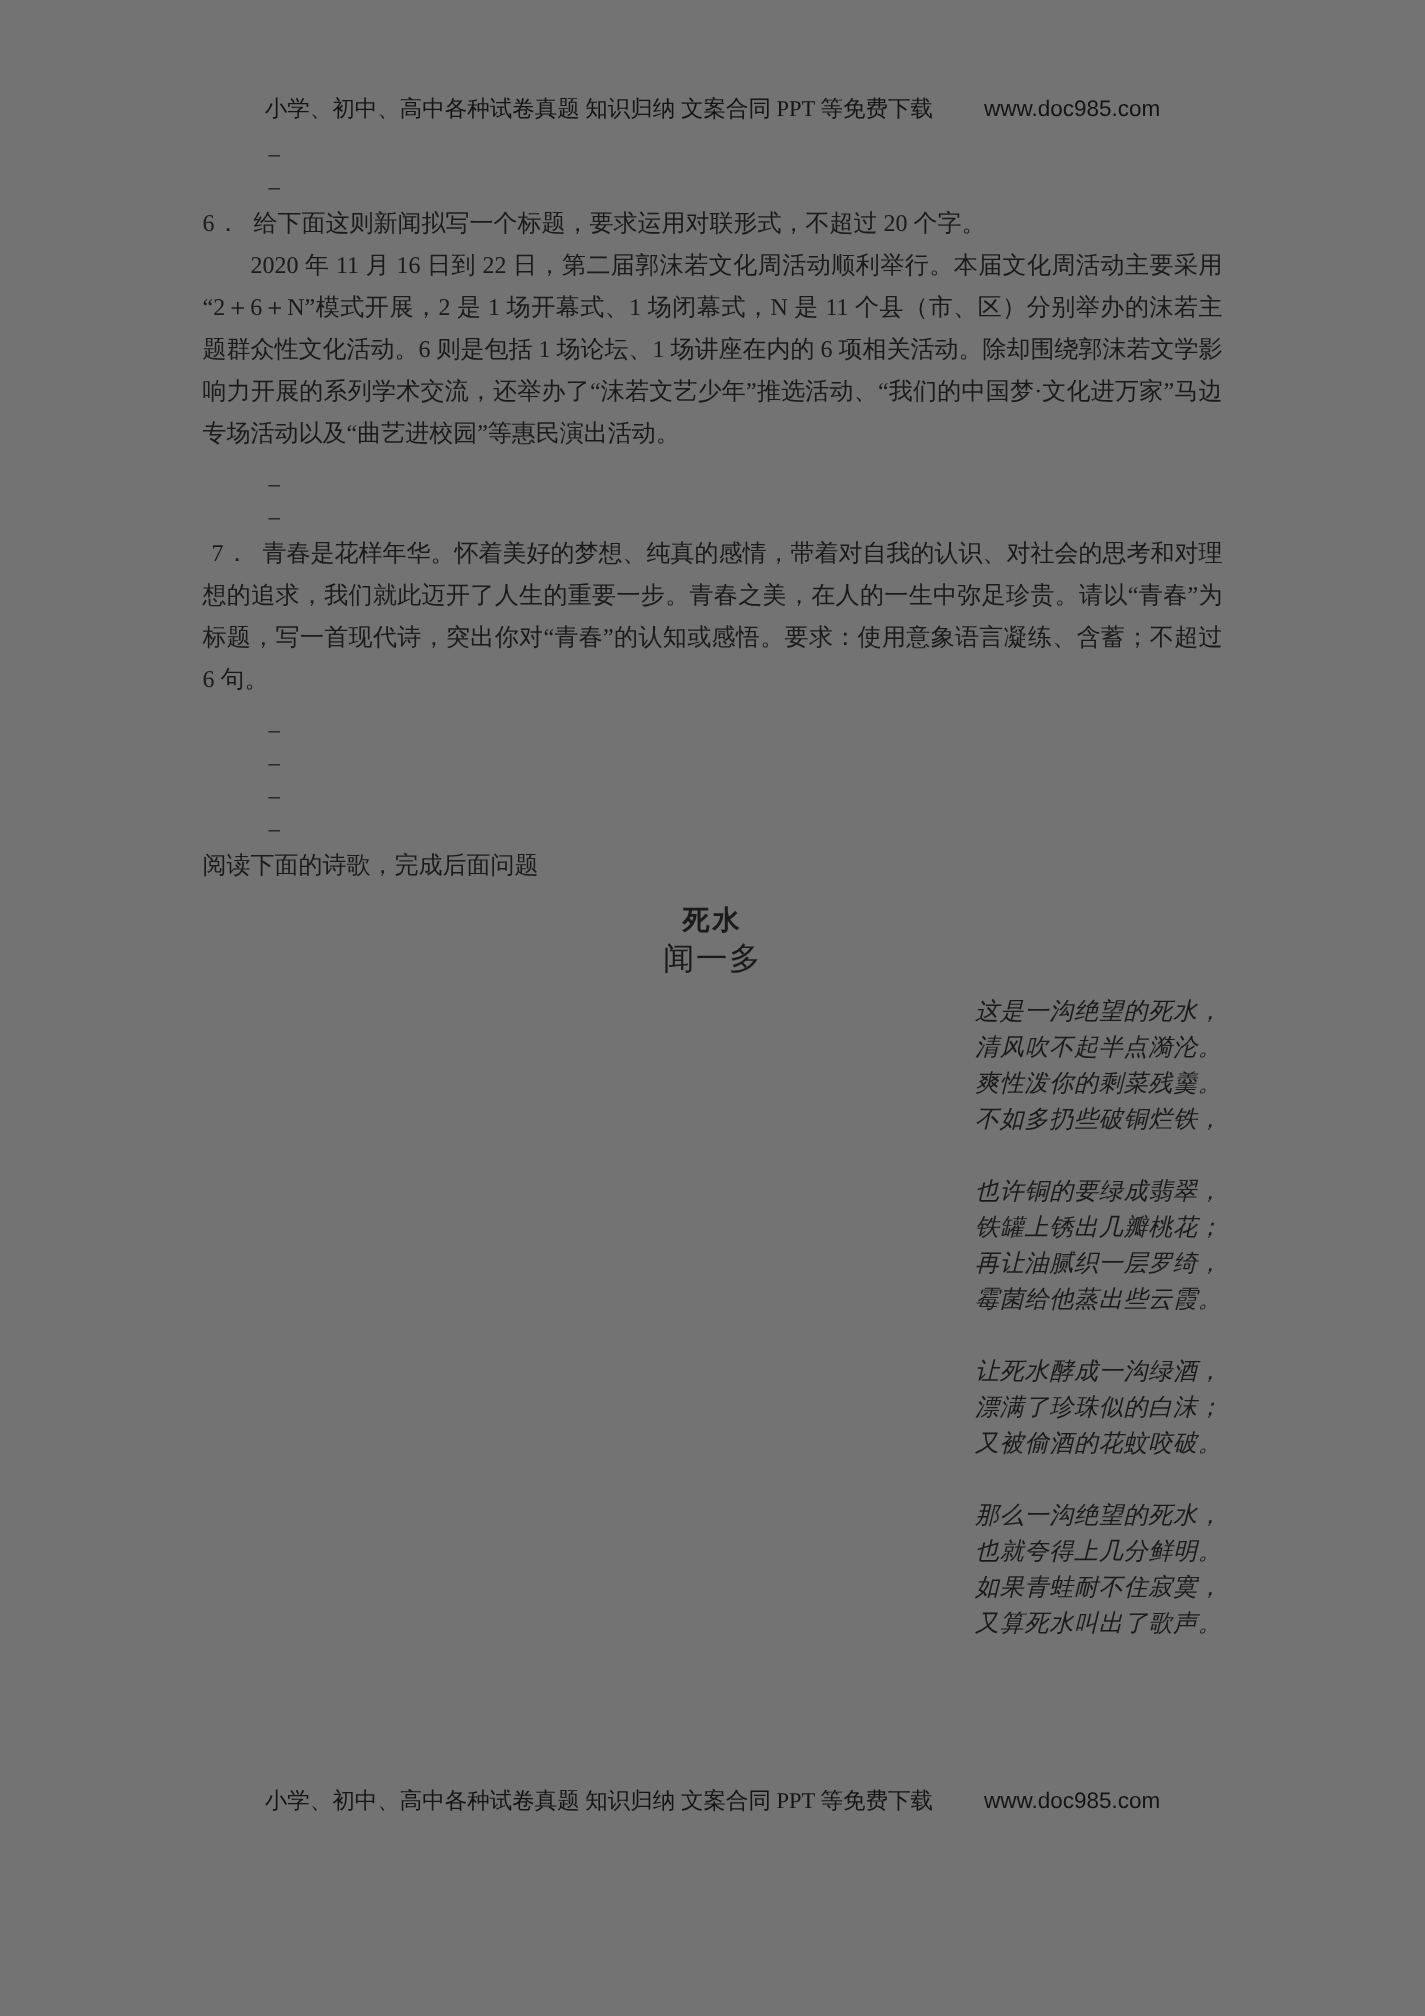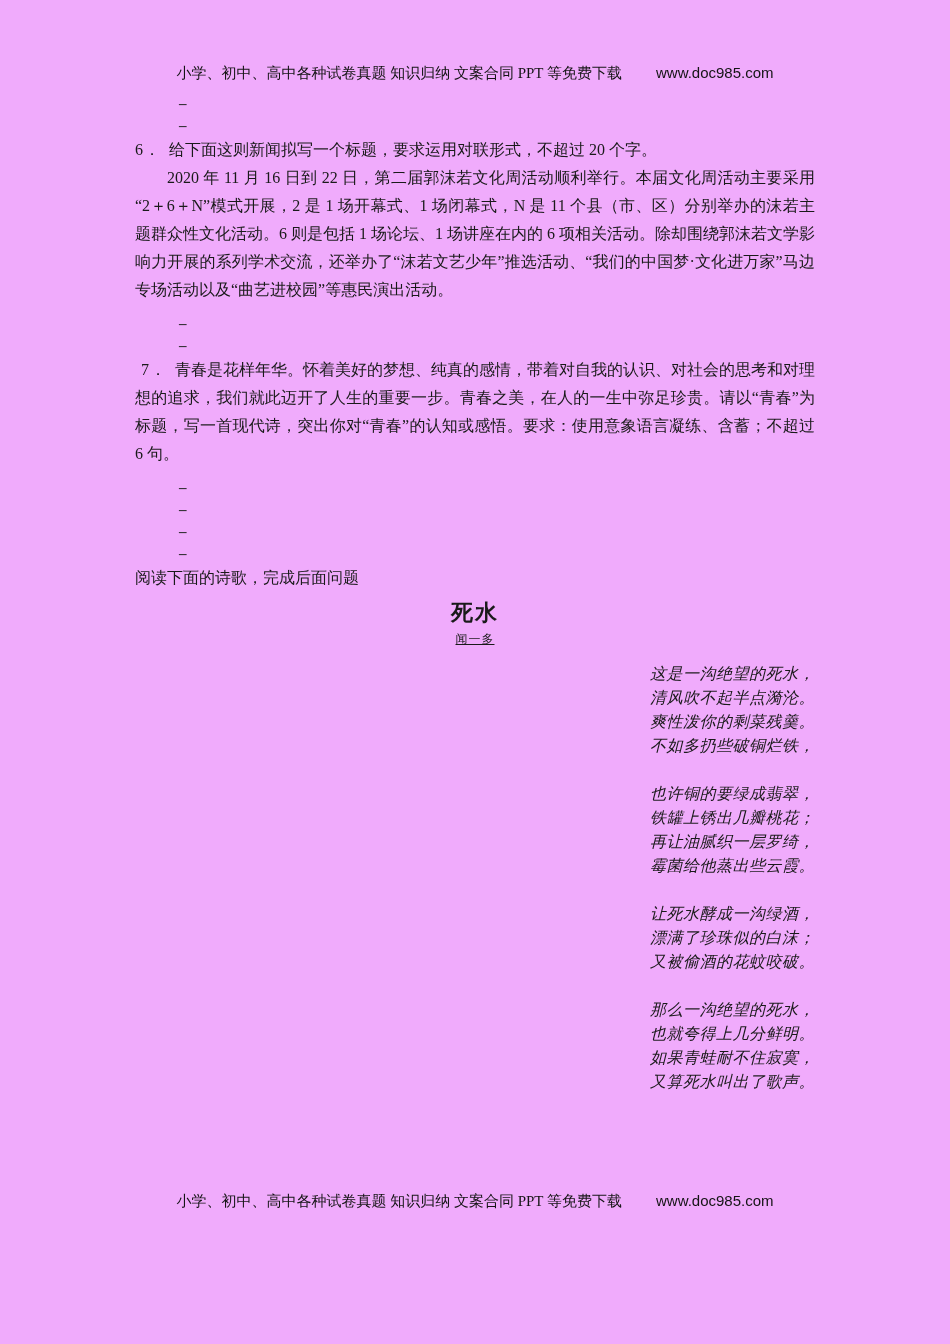--- a/index.html
+++ b/index.html
@@ -2,21 +2,21 @@
 <html lang="zh"><head>
 <meta charset="utf-8">
 <style>
   * { margin: 0; padding: 0; box-sizing: border-box; }
   html, body { background: #e8e8e8; }
   .page {
     position: relative;
     width: 950px;
     height: 1344px;
     margin: 0 auto;
-    background: #f0abfc;
+    background: #737373;
     color: #1a1a1a;
     font-family: "Liberation Serif", "DejaVu Serif", serif;
     overflow: hidden;
   }
   .site-line {
     text-align: center;
     font-size: 15px;
     line-height: 21px;
     color: #141414;
     white-space: nowrap;
@@ -47,31 +47,30 @@
     margin-left: 44px;
     font-weight: 600;
     font-size: 15px;
     color: #2a2a2a;
     text-align: left;
   }
   .reading-prompt { text-align: left; }
   .poem-title {
     margin-top: 6px;
     text-align: center;
-    font-size: 22px;
+    font-size: 18px;
     line-height: 30px;
     font-weight: bold;
     letter-spacing: 2px;
   }
   .poem-author {
     text-align: center;
-    font-size: 12px;
+    font-size: 21px;
     line-height: 22px;
     letter-spacing: 1px;
-    text-decoration: underline;
   }
   .poem-body {
     margin-top: 12px;
     margin-left: 275px;
     font-style: italic;
     font-family: "DejaVu Serif", "Liberation Serif", serif;
     text-align: right;
   }
   .stanza { margin-bottom: 24px; }
   .stanza:last-child { margin-bottom: 0; }

